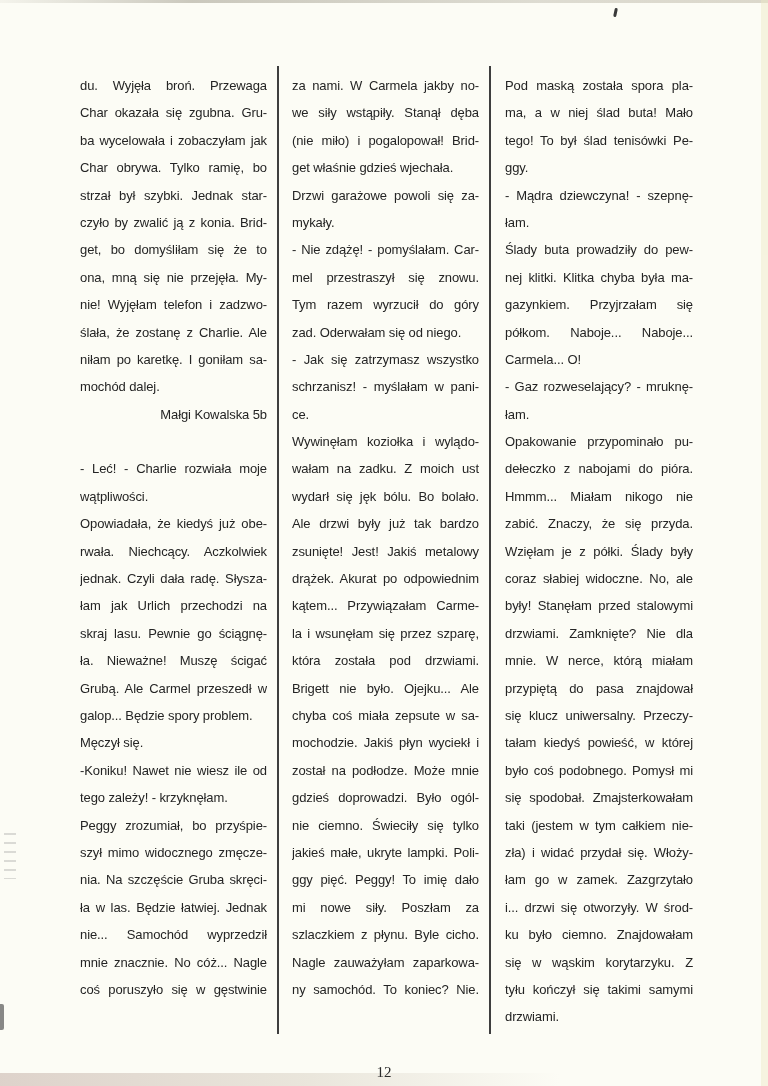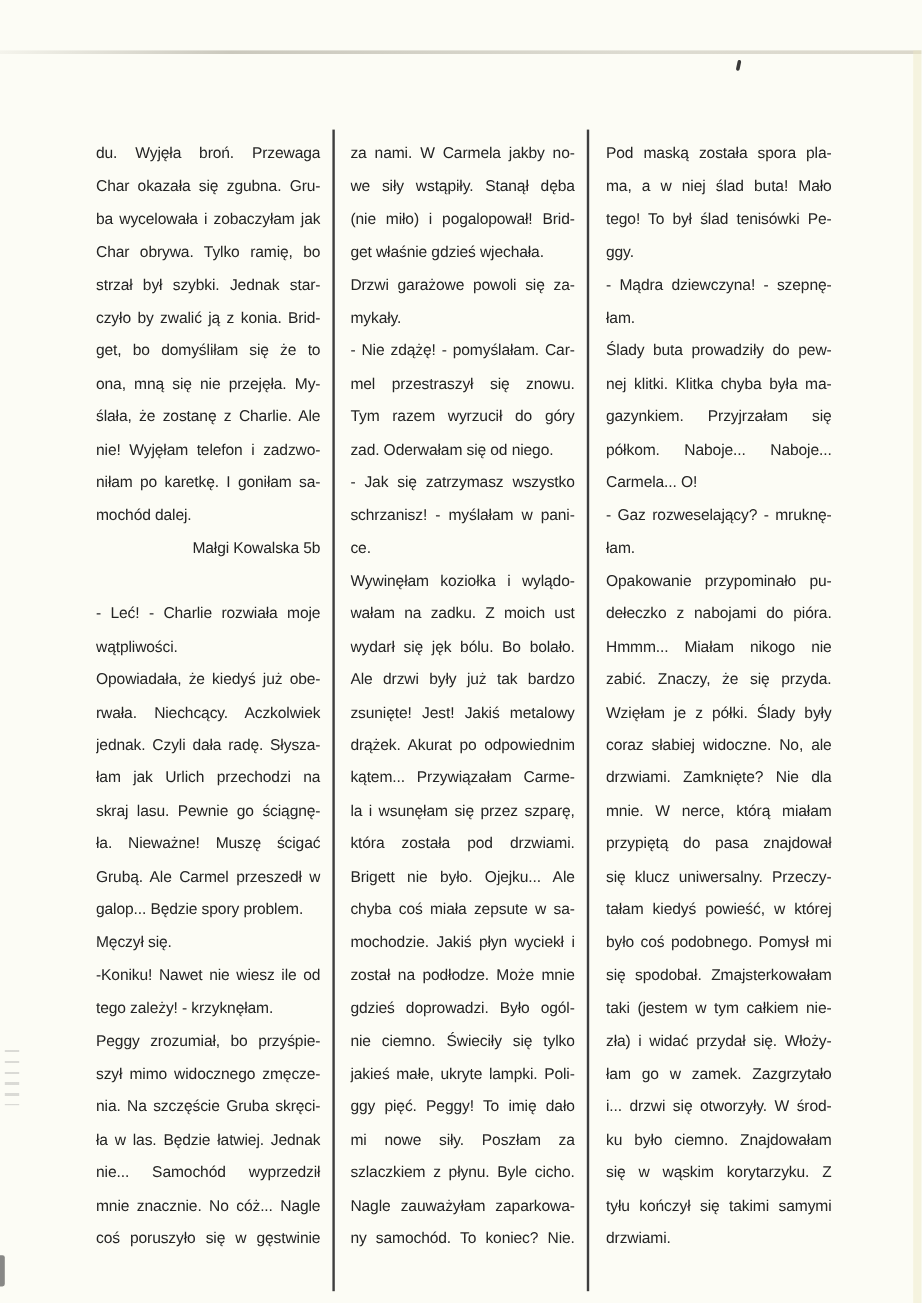--- a/index.html
+++ b/index.html
@@ -10,21 +10,20 @@
     width: 768px;
     height: 1086px;
     position: relative;
     background: #fcfcf5;
     overflow: hidden;
     font-family: "Liberation Sans", sans-serif;
   }
   .page {
     position: absolute;
     inset: 0;
-    margin-top: 42px;
   }
   .column {
     position: absolute;
     top: 72px;
     font-size: 13px;
     color: #242424;
     letter-spacing: -0.1px;
   }
   .col-1 { left: 80px;  width: 187px; }
   .col-2 { left: 292px; width: 187px; }
@@ -120,22 +119,22 @@
 
   <div class="column col-1">
       <div class="line">du. Wyjęła broń. Przewaga</div>
       <div class="line">Char okazała się zgubna. Gru-</div>
       <div class="line">ba wycelowała i zobaczyłam jak</div>
       <div class="line">Char obrywa. Tylko ramię, bo</div>
       <div class="line">strzał był szybki. Jednak star-</div>
       <div class="line">czyło by zwalić ją z konia. Brid-</div>
       <div class="line">get, bo domyśliłam się że to</div>
       <div class="line">ona, mną się nie przejęła. My-</div>
+      <div class="line">nie! Wyjęłam telefon i zadzwo-</div>
       <div class="line">ślała, że zostanę z Charlie. Ale</div>
-      <div class="line">nie! Wyjęłam telefon i zadzwo-</div>
       <div class="line">niłam po karetkę. I goniłam sa-</div>
       <div class="line left">mochód dalej.</div>
       <div class="line right">Małgi Kowalska 5b</div>
       <div class="line"></div>
       <div class="line">- Leć! - Charlie rozwiała moje</div>
       <div class="line left">wątpliwości.</div>
       <div class="line">Opowiadała, że kiedyś już obe-</div>
       <div class="line">rwała. Niechcący. Aczkolwiek</div>
       <div class="line">jednak. Czyli dała radę. Słysza-</div>
       <div class="line">łam jak Urlich przechodzi na</div>
@@ -205,20 +204,21 @@
       <div class="line">półkom. Naboje... Naboje...</div>
       <div class="line left">Carmela... O!</div>
       <div class="line">- Gaz rozweselający? - mruknę-</div>
       <div class="line left">łam.</div>
       <div class="line">Opakowanie przypominało pu-</div>
       <div class="line">dełeczko z nabojami do pióra.</div>
       <div class="line">Hmmm... Miałam nikogo nie</div>
       <div class="line">zabić. Znaczy, że się przyda.</div>
       <div class="line">Wzięłam je z półki. Ślady były</div>
       <div class="line">coraz słabiej widoczne. No, ale</div>
+      <div class="line">były! Stanęłam przed stalowymi</div>
       <div class="line">drzwiami. Zamknięte? Nie dla</div>
       <div class="line">mnie. W nerce, którą miałam</div>
       <div class="line">przypiętą do pasa znajdował</div>
       <div class="line">się klucz uniwersalny. Przeczy-</div>
       <div class="line">tałam kiedyś powieść, w której</div>
       <div class="line">było coś podobnego. Pomysł mi</div>
       <div class="line">się spodobał. Zmajsterkowałam</div>
       <div class="line">taki (jestem w tym całkiem nie-</div>
       <div class="line">zła) i widać przydał się. Włoży-</div>
       <div class="line">łam go w zamek. Zazgrzytało</div>

